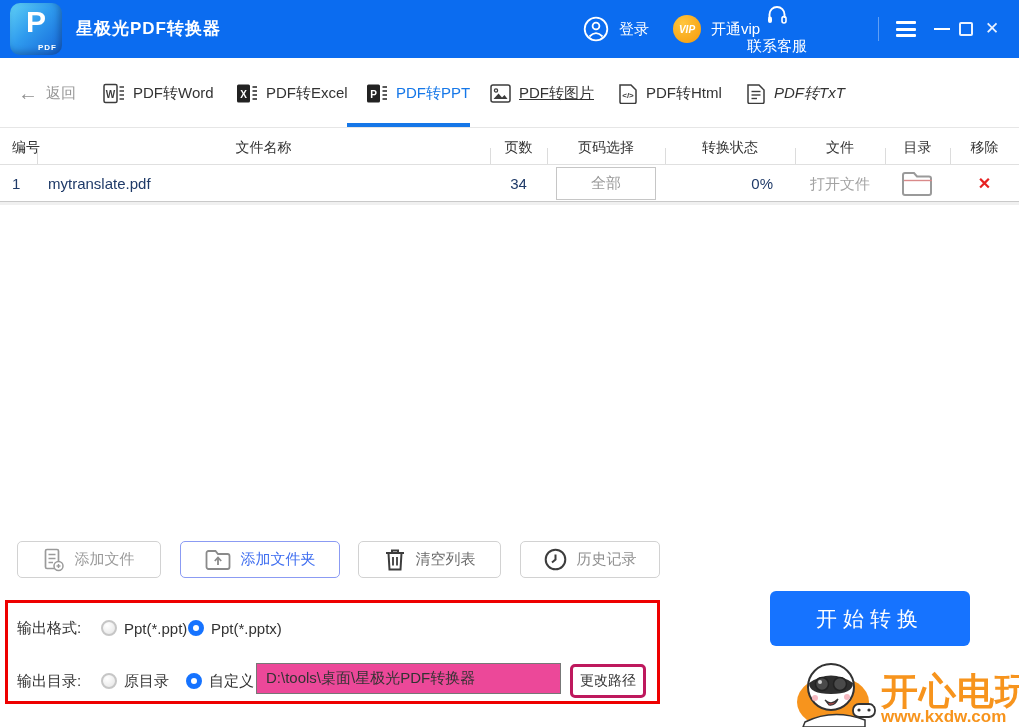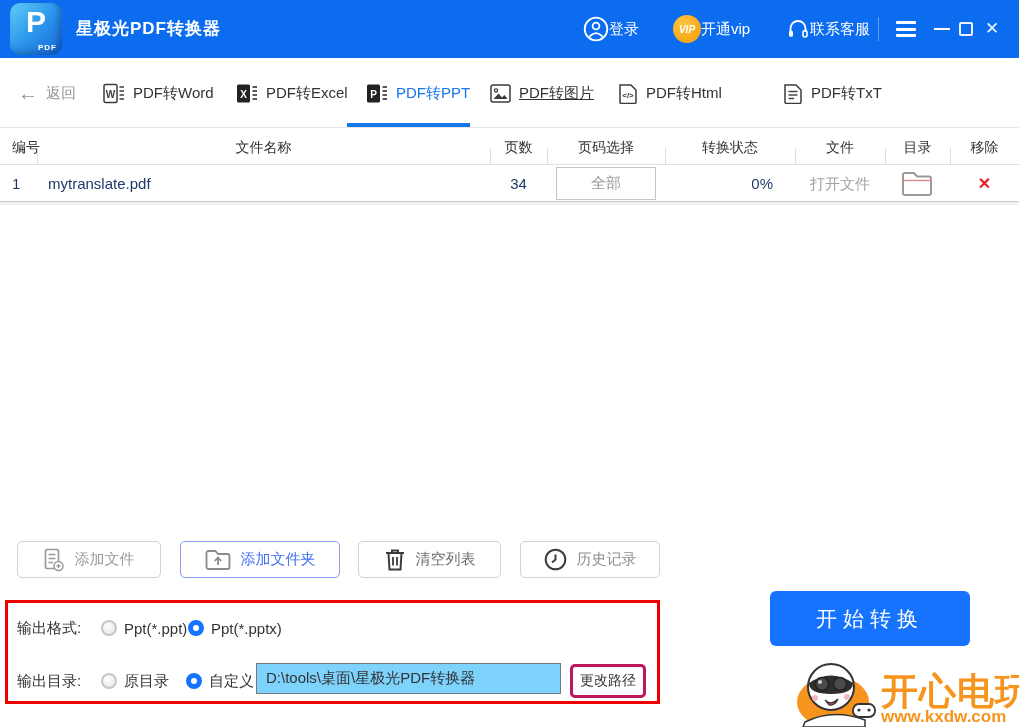--- a/index.html
+++ b/index.html
@@ -8,24 +8,24 @@
   #app { position:relative; width:1019px; height:727px; overflow:hidden; background:#fff; }
 
   
   .titlebar { position:absolute; left:0; top:0; width:1019px; height:58px; background:#0b6cf0; }
   .logo { position:absolute; left:10px; top:3px; width:52px; height:52px; border-radius:10px;
           background:linear-gradient(135deg,#5fd0f5 0%,#2f9bee 45%,#1565d8 100%);
           box-shadow:inset -3px -3px 6px rgba(10,40,90,.35); }
   .logo .p { position:absolute; left:0; right:0; top:2px; text-align:center; color:#fff; font-weight:bold; font-size:30px; }
   .logo .pdf { position:absolute; right:5px; bottom:3px; color:#fff; font-size:8px; font-weight:bold; letter-spacing:1px; }
   .app-title { position:absolute; left:76px; top:0; height:58px; line-height:58px; color:#fff; font-size:17px; font-weight:bold; letter-spacing:1px; }
-  .tb-item { position:absolute; top:0; height:58px; display:flex; align-items:center; gap:0; color:#fff; font-size:15px; cursor:pointer;justify-content:center; }
+  .tb-item { position:absolute; top:0; height:58px; display:flex; align-items:center; gap:10px; color:#fff; font-size:15px; cursor:pointer;justify-content:center; }
   .tb-login { left:583px; }
   .tb-vip { left:673px; }
-  .tb-service { left:786px; }
+  .tb-service { left:747px;flex-direction:column; }
   .vip-badge { width:28px; height:28px; border-radius:50%; background:radial-gradient(circle at 35% 30%,#ffc53d,#f59a0a);
                color:#fff; font-size:10px; font-weight:bold; font-style:italic; display:flex; align-items:center; justify-content:center; }
   .tb-sep { position:absolute; left:878px; top:17px; width:1px; height:24px; background:rgba(255,255,255,.35); }
   .hamburger { position:absolute; left:896px; top:21px; width:20px; height:16px; display:flex; flex-direction:column; justify-content:space-between; cursor:pointer; }
   .hamburger span { display:block; height:3px; background:#fff; border-radius:1px; }
   .win-min { position:absolute; left:934px; top:28px; width:16px; height:2px; background:#fff; cursor:pointer; }
   .win-max { position:absolute; left:959px; top:22px; width:14px; height:14px; border:2px solid #eaf2ff; border-radius:2px; cursor:pointer; }
   .win-close { position:absolute; left:983px; top:18px; width:18px; height:22px; color:#eaf2ff; font-size:17px; line-height:22px; text-align:center; cursor:pointer; }
 
   
@@ -60,21 +60,21 @@
   
   .options-box { position:absolute; left:5px; top:600px; width:655px; height:104px; border:3px solid #ee0000; background:#fff; }
   .opt-row { position:absolute; left:0; width:100%; height:30px; display:flex; align-items:center; }
   .opt-row1 { top:10px; } .opt-row2 { top:63px; }
   .opt-label { position:absolute; left:9px; font-size:15px; color:#333; }
   .radio { width:16px; height:16px; border-radius:50%; cursor:pointer; flex:none; }
   .radio.off { border:2px solid #c6c6c6; background:radial-gradient(circle at 35% 30%,#ffffff,#e4e4e4); }
   .radio.on { border:5px solid #1673ff; background:#fff; }
   .radio-lbl { font-size:15px; color:#333; margin-left:7px; cursor:pointer; }
   .rg { position:absolute; display:flex; align-items:center; }
-  .path-input { position:absolute; left:248px; top:-3px; width:305px; height:31px; border:1px solid #777; background:#7dd3fc;
+  .path-input { position:absolute; left:248px; top:-3px; width:305px; height:31px; border:1px solid #777; background:#ec4899;
                 font-size:15px; color:#333; padding:0 9px; font-family:"Liberation Sans", sans-serif; }
   .change-path-btn { position:absolute; left:562px; top:-2px; width:76px; height:34px; border:3px solid #be185d; border-radius:5px;
                      background:#fff; font-size:14px; color:#333; display:flex; align-items:center; justify-content:center; cursor:pointer; }
 
   
   .start-btn { position:absolute; left:770px; top:591px; width:200px; height:55px; background:#1673ff; border-radius:6px;
                color:#fff; font-size:21px; letter-spacing:6px; display:flex; align-items:center; justify-content:center; cursor:pointer; }
 
   
   .watermark { position:absolute; left:795px; top:660px; width:224px; height:67px; }
@@ -192,21 +192,21 @@
     <div class="tab" style="left:618px;">
       <span class="doc-ico">
         <svg width="20" height="21" viewBox="0 0 20 21">
             <path d="M2 2 h11 l5 5 v12 a1.5 1.5 0 0 1 -1.5 1.5 h-13 A1.5 1.5 0 0 1 2 19 Z" fill="#fff" stroke="#3c3c3c" stroke-width="1.5"></path>
             <text x="10" y="15" font-size="8" font-weight="bold" fill="#3c3c3c" text-anchor="middle">&lt;/&gt;</text>
           </svg>
       </span>
       <span>PDF转Html</span>
     </div>
 
-    <div class="tab" style="left:783px;">
+    <div class="tab" style="left:746px;font-style:italic;">
       <span class="doc-ico">
         <svg width="20" height="21" viewBox="0 0 20 21">
             <path d="M2 2 h11 l5 5 v12 a1.5 1.5 0 0 1 -1.5 1.5 h-13 A1.5 1.5 0 0 1 2 19 Z" fill="#fff" stroke="#3c3c3c" stroke-width="1.5"></path>
             <g stroke="#3c3c3c" stroke-width="1.4">
               <line x1="5.5" y1="8.5" x2="14.5" y2="8.5"></line>
               <line x1="5.5" y1="12" x2="14.5" y2="12"></line>
               <line x1="5.5" y1="15.5" x2="11" y2="15.5"></line>
             </g>
           </svg>
       </span>

